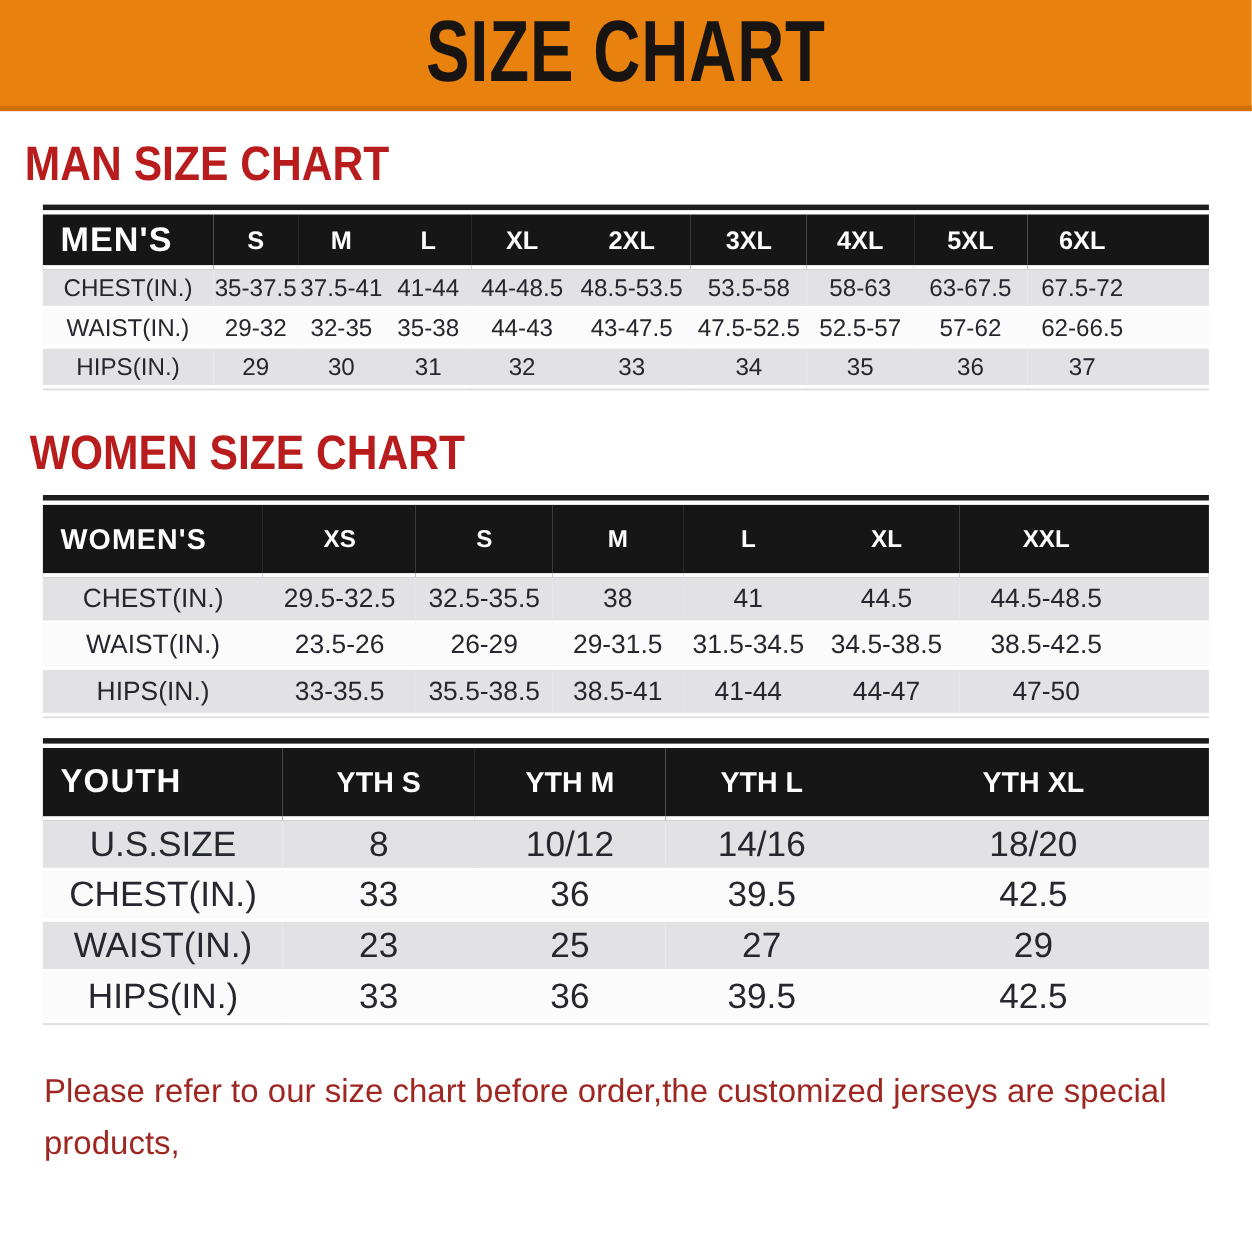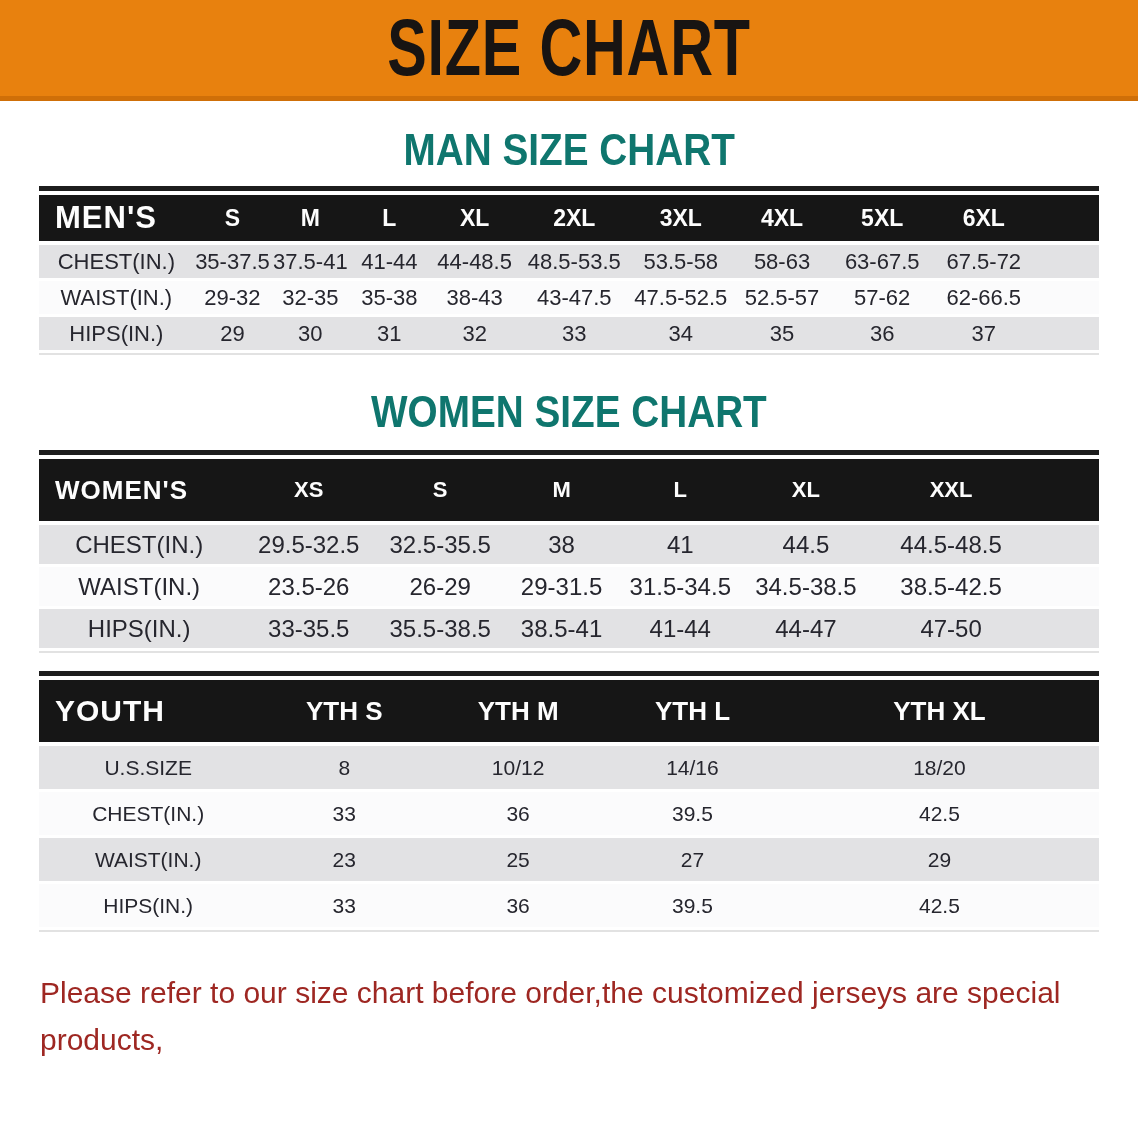--- a/index.html
+++ b/index.html
@@ -11,21 +11,21 @@
   .banner{
     height:96px;background:#e8810e;border-bottom:5px solid #cf6f08;
     display:flex;align-items:center;justify-content:center;
   }
   .banner-title{
     font-size:76px;font-weight:bold;color:#181412;line-height:1;
     display:inline-block;transform:scaleX(0.78) scaleY(1.04);
     letter-spacing:1px;white-space:nowrap;
   }
   .section-title{
-    margin:0;text-align:center;color:#0f766e;font-weight:bold;
+    margin:0;color:#b91c1c;font-weight:bold;
   }
   .section-title .st-inner{
     display:inline-block;font-size:44px;line-height:46px;
     transform:scaleX(0.88);white-space:nowrap;letter-spacing:0px;
   }
   .sec-men .section-title{margin-top:26px;}
   .sec-women .section-title{margin-top:36px;}
   .sec-youth .section-title{margin-top:48px;}
   .table-wrap{width:1060px;margin:0 auto;}
   .sec-men  .table-wrap{margin-top:13px;}
@@ -55,21 +55,21 @@
   .t-men td{height:31px;font-size:22px;}
   .t-men th:last-child,.t-men td:last-child{padding-right:66px;}
   
   .t-women thead th{height:60px;font-size:22px;}
   .t-women thead th:first-child{font-size:26px;}
   .t-women td{height:37px;font-size:24px;}
   .t-women th:last-child,.t-women td:last-child{padding-right:70px;}
   
   .t-youth thead th{height:60px;font-size:26px;}
   .t-youth thead th:first-child{font-size:30px;}
-  .t-youth td{height:41px;font-size:21px;}
+  .t-youth td{height:41px;font-size:32px;}
   .t-youth th:last-child,.t-youth td:last-child{}
   .disclaimer{
     margin:40px 38px 0 40px;color:#9e2722;
     font-size:30px;line-height:1.55;font-weight:400;
   }
   .disclaimer p{margin:0;}
 </style>
 </head>
 <body>
 
@@ -121,21 +121,21 @@
               <td>53.5-58</td>
               <td>58-63</td>
               <td>63-67.5</td>
               <td>67.5-72</td>
             </tr>
             <tr>
               <td>WAIST(IN.)</td>
               <td>29-32</td>
               <td>32-35</td>
               <td>35-38</td>
-              <td>38-43</td>
+              <td>44-43</td>
               <td>43-47.5</td>
               <td>47.5-52.5</td>
               <td>52.5-57</td>
               <td>57-62</td>
               <td>62-66.5</td>
             </tr>
             <tr>
               <td>HIPS(IN.)</td>
               <td>29</td>
               <td>30</td>

